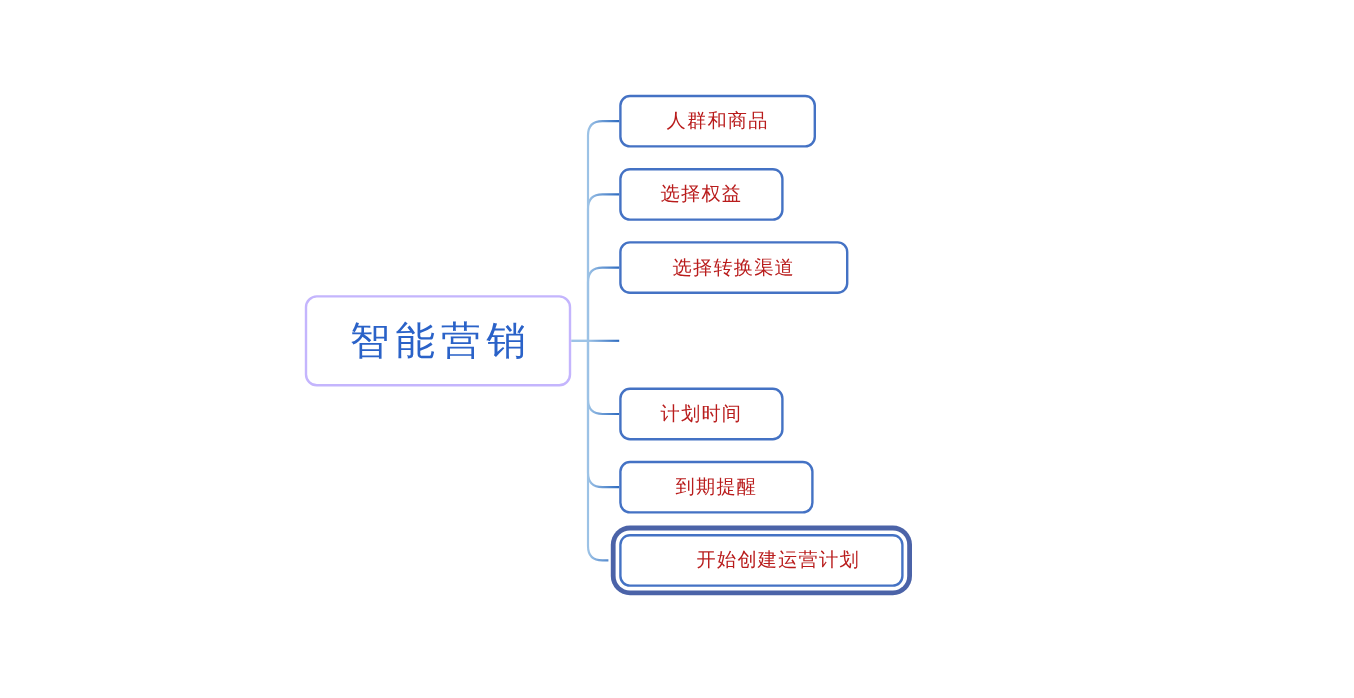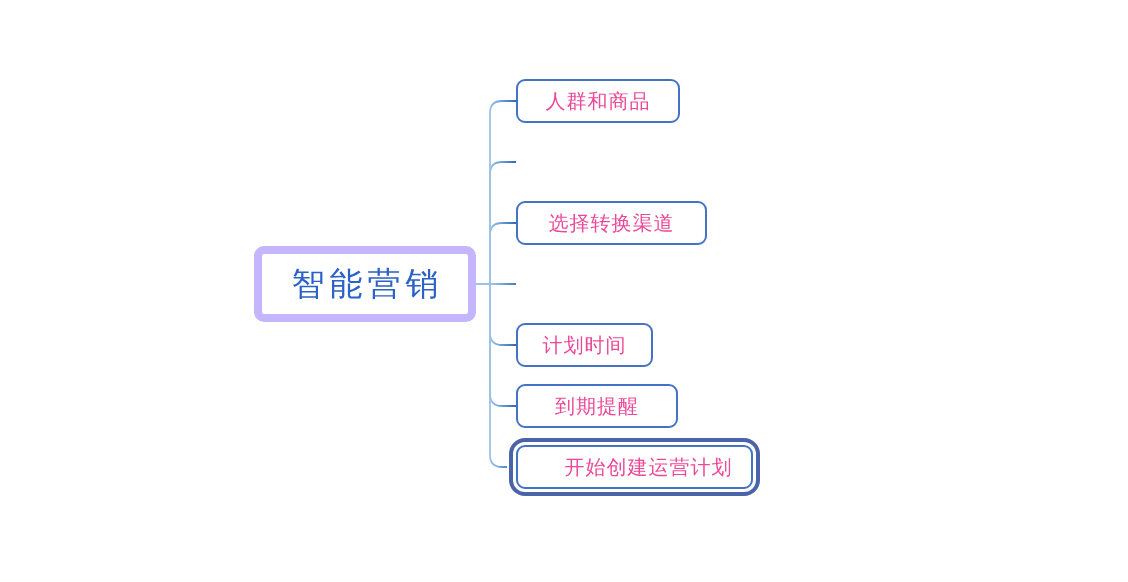--- a/index.html
+++ b/index.html
@@ -31,34 +31,34 @@
     justify-content: center;
     background: #ffffff;
     white-space: nowrap;
     cursor: default;
   }
   .root-node {
     left: 254px;
     top: 246px;
     width: 222px;
     height: 76px;
-    border: 8px solid #c4b5fd;
+    border: 2px solid #c4b5fd;
     border-radius: 10px;
     color: #2A62C8;
     font-size: 33px;
     letter-spacing: 5px;
     padding-left: 5px; 
   }
   .child-node {
     left: 516px;
     height: 44px;
     border: 2px solid #4472C4;
     border-radius: 9px;
-    color: #ec4899;
-    font-size: 20px;
+    color: #b91c1c;
+    font-size: 16px;
     letter-spacing: 1px;
   }
   .n1 { top: 79px;  width: 164px; }
   .n2 { top: 140px; width: 137px; }
   .n3 { top: 201px; width: 191px; }
   .n4 { top: 262px; width: 137px; }
   .n5 { top: 323px; width: 137px; }
   .n6 { top: 384px; width: 162px; }
   .n7 { top: 445px; width: 237px; padding-left: 28px; }
   .selected {
@@ -91,20 +91,23 @@
   </svg>
 
   <div class="node root-node">
     <span>智能营销</span>
   </div>
 
   <div class="node child-node n1">
     <span>人群和商品</span>
   </div>
 
+  <div class="node child-node n2">
+    <span>选择权益</span>
+  </div>
 
   <div class="node child-node n3">
     <span>选择转换渠道</span>
   </div>
 
 
   <div class="node child-node n5">
     <span>计划时间</span>
   </div>
 

